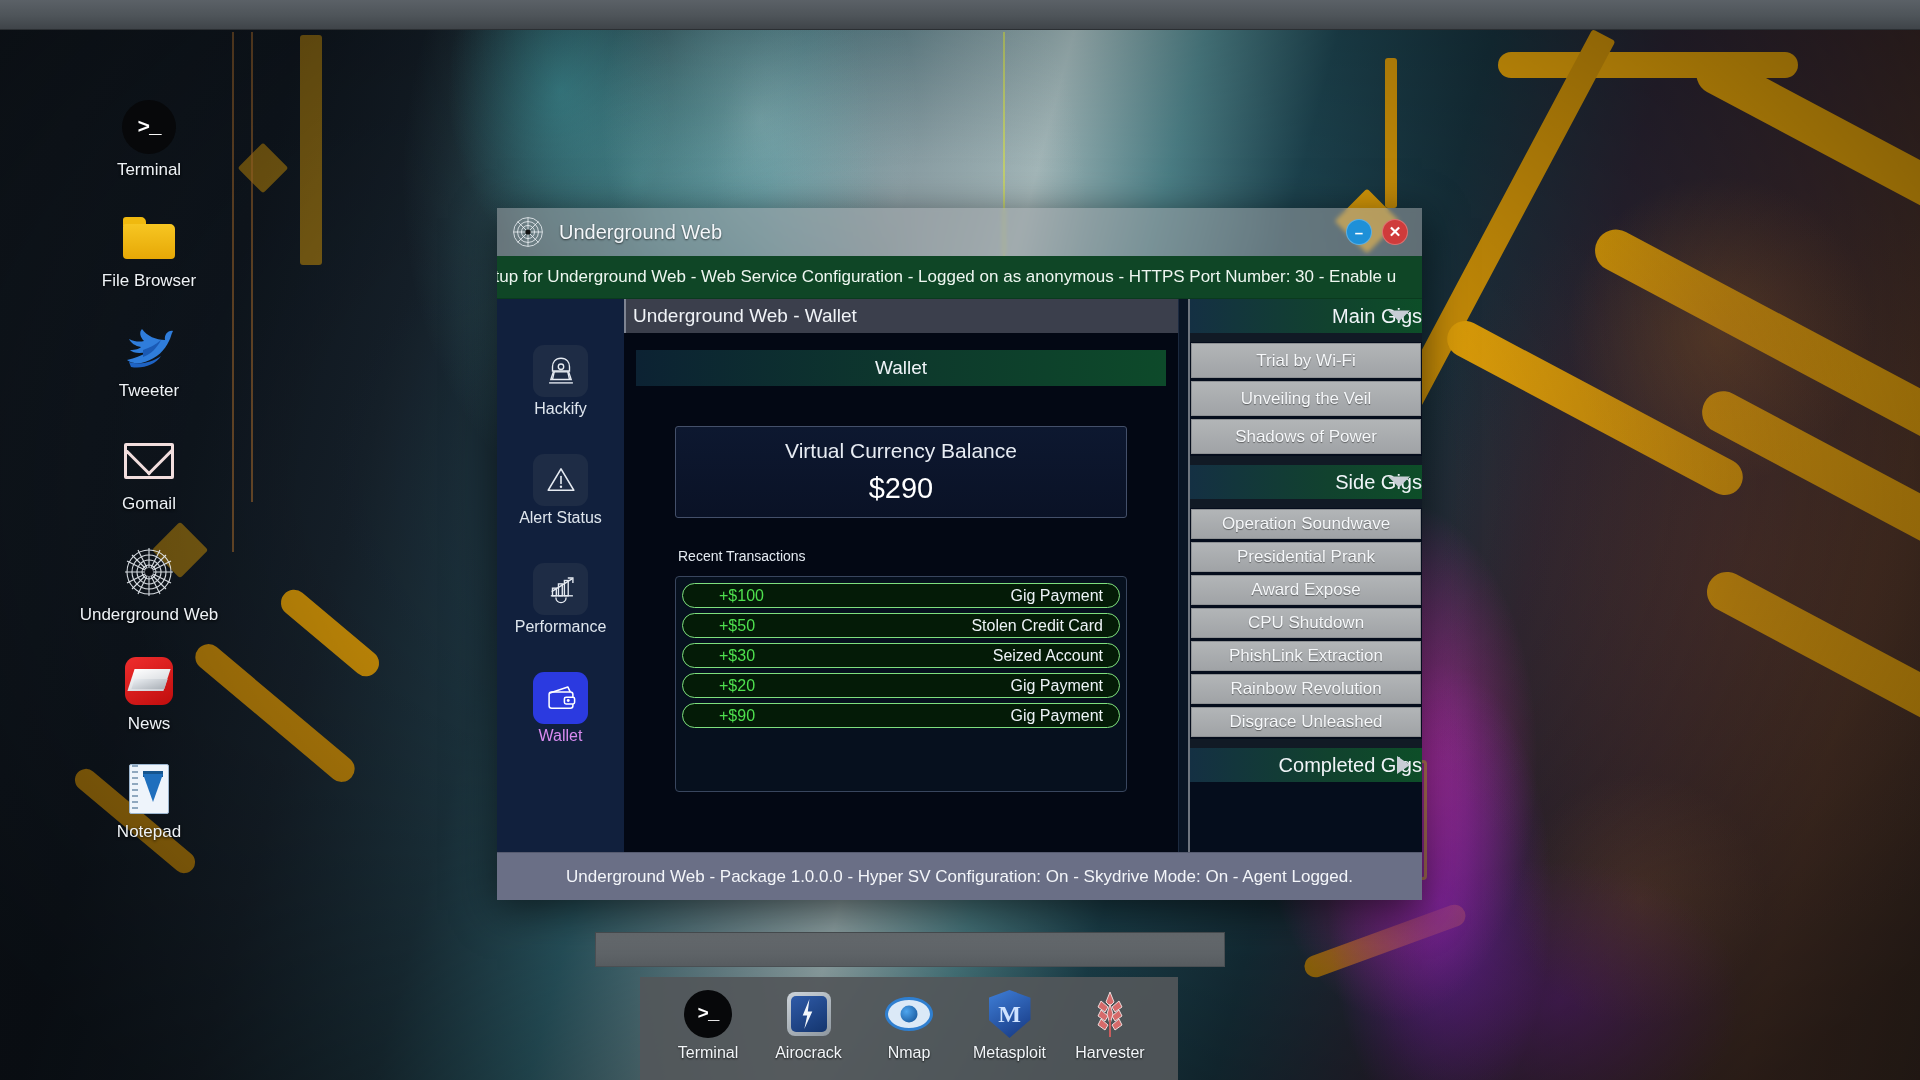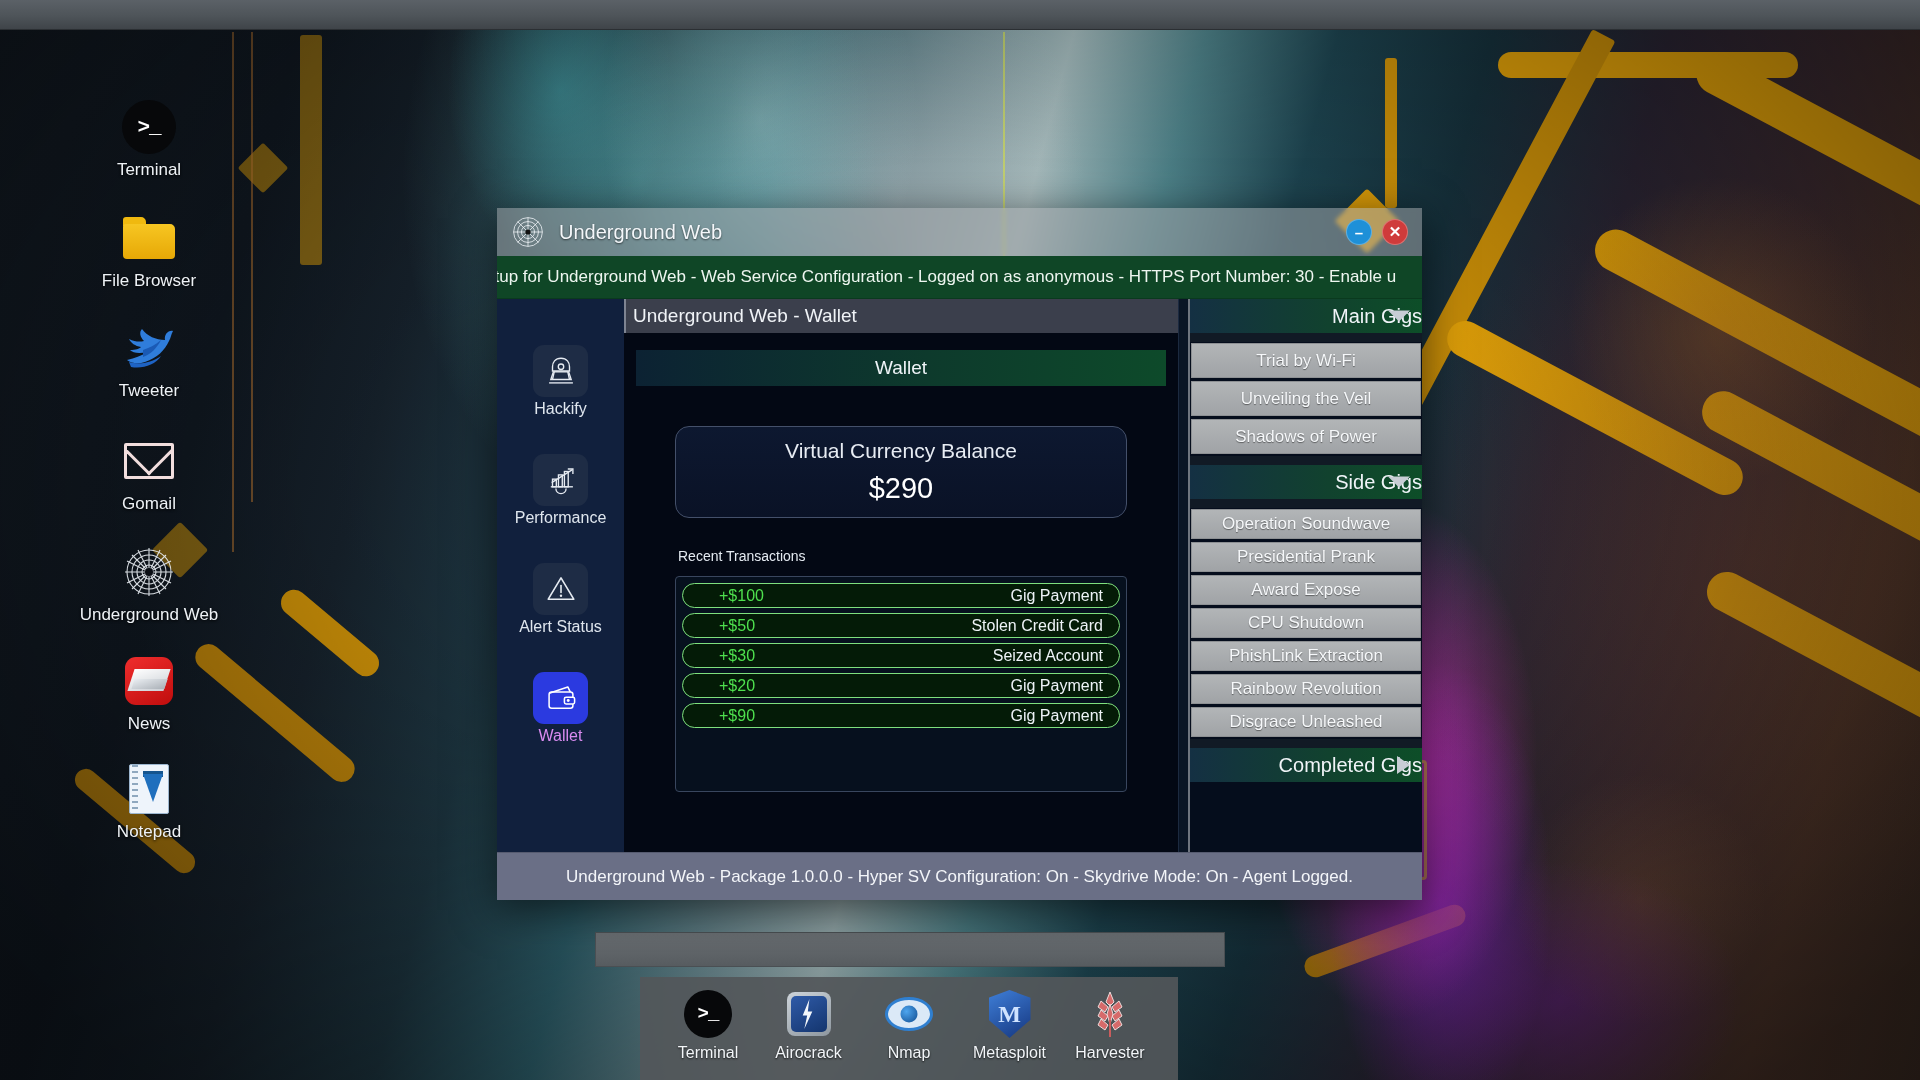--- a/index.html
+++ b/index.html
@@ -289,21 +289,21 @@
     padding: 0 12px;
   }
   #wallet-banner {
     margin: 17px 0 0 0; height: 36px;
     background: linear-gradient(90deg,#0c2233 0%, #0d3a2c 55%, #0d4a2a 100%);
     display: flex; align-items: center; justify-content: center;
     color: #eef3f7; font-size: 19px;
   }
   #balance-card {
     margin: 40px auto 0 auto; width: 452px; height: 92px;
-    border: 1px solid #44506a; border-radius: 14px;
+    border: 1px solid #44506a; border-radius: 3px;
     background: linear-gradient(180deg,#0d1830,#0a1226);
     display: flex; flex-direction: column; align-items: center; justify-content: center;
   }
   #balance-card .cap { color: #e7ecf3; font-size: 21px; }
   #balance-card .amt { color: #ffffff; font-size: 29px; margin-top: 9px; }
 
   #tx-title { color: #e4eaf1; font-size: 14px; margin: 30px 0 0 42px; }
   #tx-box {
     margin: 12px auto 0 auto; width: 452px; height: 216px;
     border: 1px solid #39465e; border-radius: 4px;
@@ -582,42 +582,42 @@
             <path d="M8 30 L32 30 L29 21 L11 21 Z"></path>
             <path d="M6 34 L34 34"></path>
             <path d="M12 21 L10 30 M28 21 L30 30"></path>
           </svg>
         </div>
         <div class="label">Hackify</div>
       </div>
 
       <div class="nav-item">
         <div class="box">
+          <svg viewBox="0 0 40 40" width="34" height="34" fill="none" stroke="#e6ebf2" stroke-width="1.9" stroke-linejoin="round">
+            <path d="M20 7 L35 32 L5 32 Z"></path>
+            <line x1="20" y1="16" x2="20" y2="24" stroke-linecap="round"></line>
+            <circle cx="20" cy="28" r="1.4" fill="#e6ebf2" stroke="none"></circle>
+          </svg>
+        </div>
+        <div class="label">Alert Status</div>
+      </div>
+
+      <div class="nav-item">
+        <div class="box">
           <svg viewBox="0 0 40 40" width="34" height="34" fill="none" stroke="#e6ebf2" stroke-width="1.6">
             <line x1="8" y1="28" x2="34" y2="28"></line>
             <rect x="10" y="19" width="4.5" height="9"></rect>
             <rect x="17" y="14" width="4.5" height="14"></rect>
             <rect x="24" y="10" width="4.5" height="18"></rect>
             <path d="M9 23 L33 8"></path>
               <path d="M28 7 L34 7 L34 13"></path>
             <path d="M14 30 C14 34 17 36 20 36 C23 36 26 34 26 30"></path>
           </svg>
         </div>
         <div class="label">Performance</div>
-      </div>
-
-      <div class="nav-item">
-        <div class="box">
-          <svg viewBox="0 0 40 40" width="34" height="34" fill="none" stroke="#e6ebf2" stroke-width="1.9" stroke-linejoin="round">
-            <path d="M20 7 L35 32 L5 32 Z"></path>
-            <line x1="20" y1="16" x2="20" y2="24" stroke-linecap="round"></line>
-            <circle cx="20" cy="28" r="1.4" fill="#e6ebf2" stroke="none"></circle>
-          </svg>
-        </div>
-        <div class="label">Alert Status</div>
       </div>
 
       <div class="nav-item active">
         <div class="box">
           <svg viewBox="0 0 40 40" width="34" height="34" fill="none" stroke="#ffffff" stroke-width="1.8" stroke-linejoin="round">
             <path d="M7 14 L28 7 L31 13"></path>
             <rect x="6" y="13" width="28" height="19" rx="3"></rect>
             <rect x="24" y="19" width="12" height="8" rx="2" fill="#2b3ae0"></rect>
             <circle cx="28.5" cy="23" r="1.7" fill="#ffffff" stroke="none"></circle>
           </svg>

